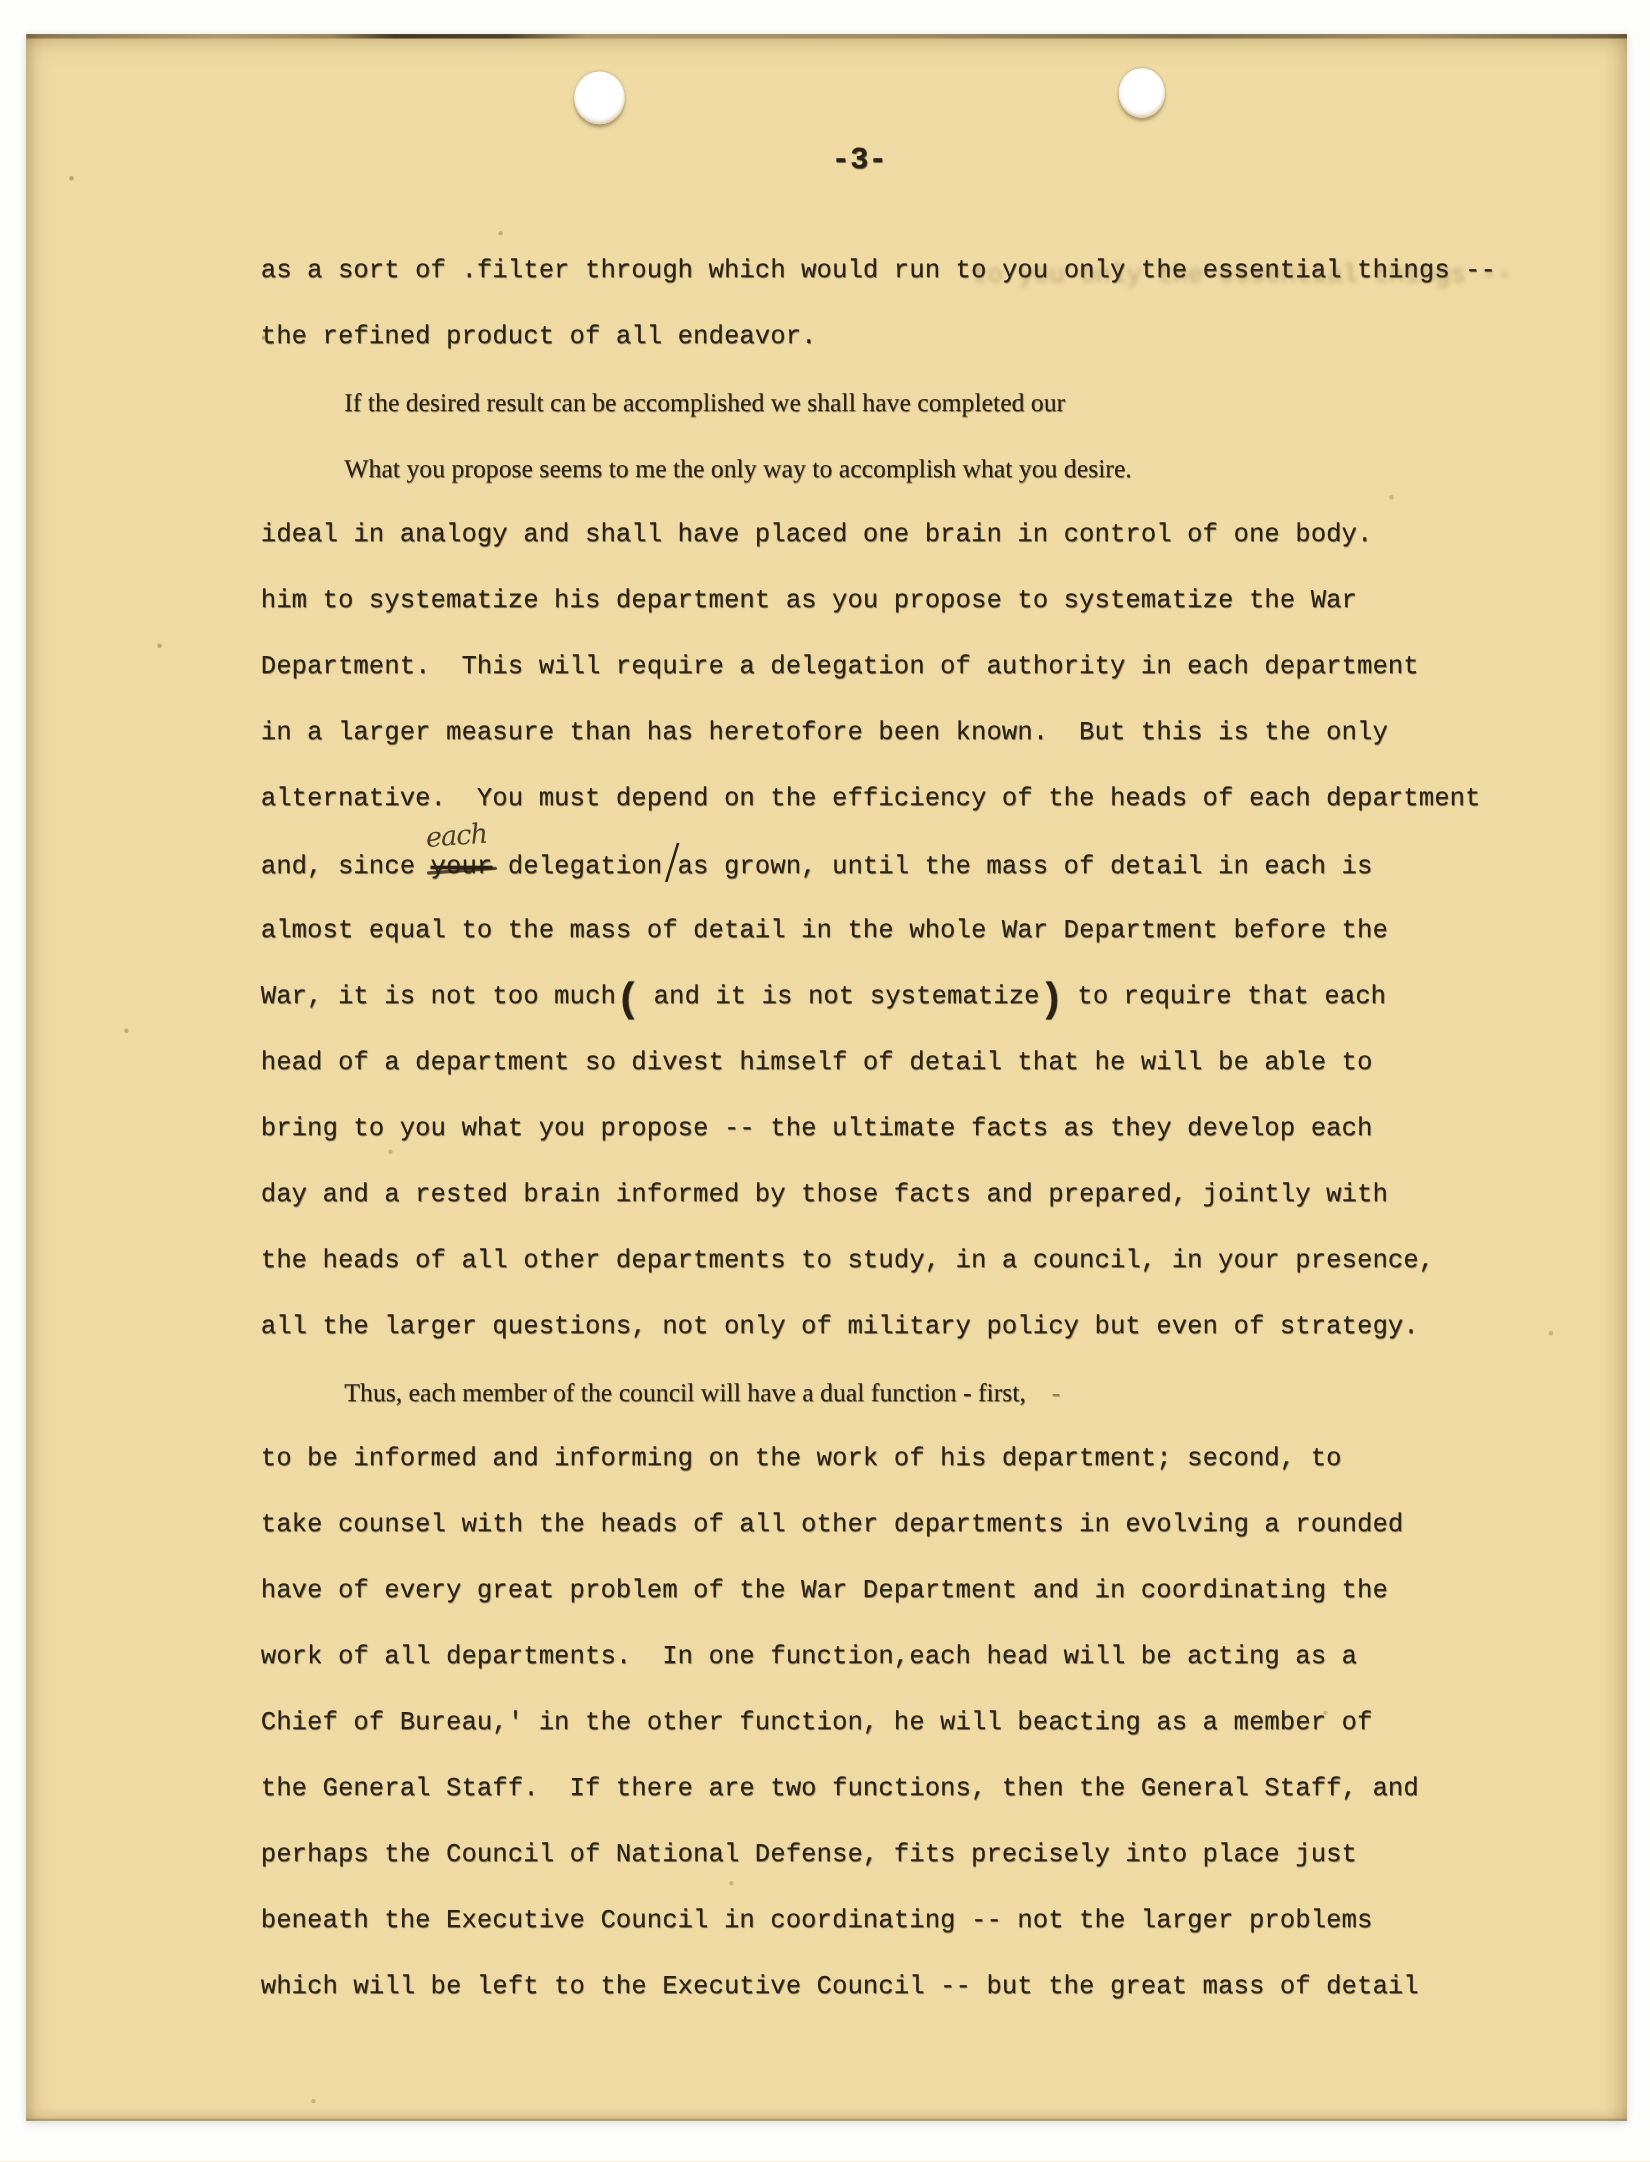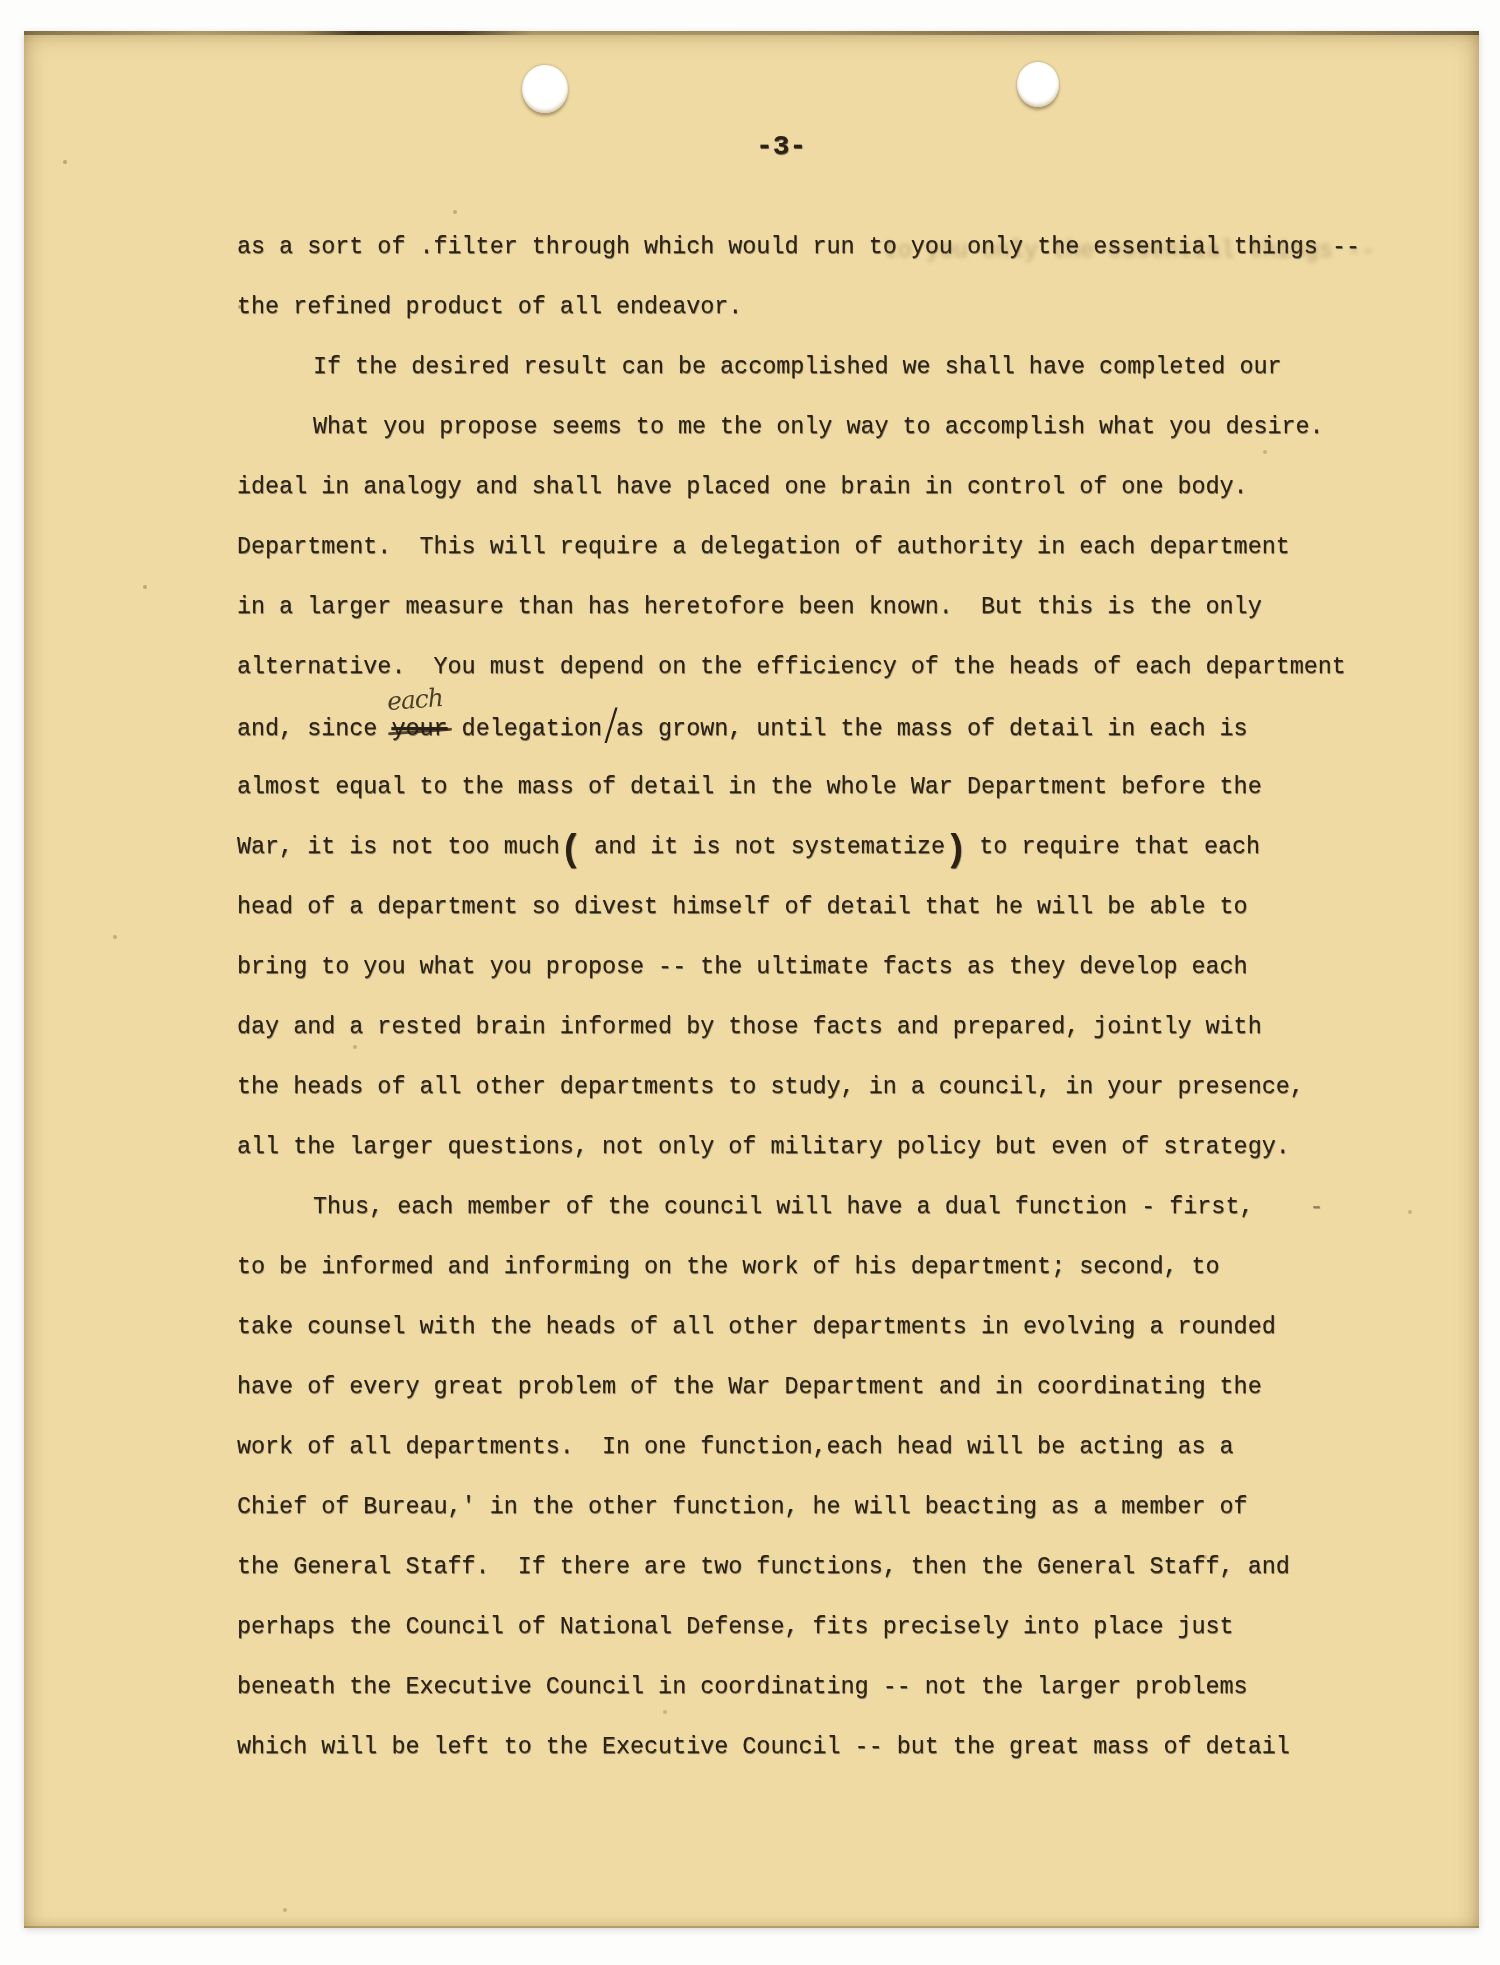--- a/index.html
+++ b/index.html
@@ -58,21 +58,21 @@
     font-size:28px;font-weight:bold;letter-spacing:0px;
     color:var(--ink);
     text-shadow:0.5px 0.5px 0.8px rgba(43,34,23,0.75);
   }
   .typed{
     position:absolute;left:213px;top:186px;width:1200px;
     font-size:23.4px;line-height:60px;color:var(--ink);
     text-shadow:0.5px 0.5px 0.7px rgba(43,34,23,0.62);
   }
   .line{height:60px;white-space:pre;}
-  .line.indent{padding-left:76px;}
+  .line.indent{padding-left:76px;font-family:Liberation Serif, serif;}
   .seg-bold{font-weight:normal;}
   .seg-faint{opacity:0.5;}
   .seg-ghost{text-shadow:15px 4px 4px rgba(100,78,40,0.35), 0.5px 0.5px 0.7px rgba(43,34,23,0.62);}
   .seg-strike{
     position:relative;
     text-decoration:line-through;
     -webkit-text-decoration-thickness:2.5px;
     text-decoration-thickness:2.5px;
   }
   .seg-strike::after{
@@ -120,20 +120,21 @@
 <div class="paper">
   <div class="hole hole-1"></div>
   <div class="hole hole-2"></div>
   <div class="page-number">-3-</div>
   <div class="typed" id="typed-lines">
       <div class="line"><span>as a sort of .filter through which would </span><span class="seg-bold">run</span><span> </span><span class="seg-ghost">to you only the essential things --</span></div>
       <div class="line"><span>the refined product of all endeavor.</span></div>
       <div class="line indent"><span>If the desired result can be accomplished we shall have completed our</span></div>
       <div class="line indent"><span>What you propose seems to me the only way to accomplish what you desire.</span></div>
       <div class="line"><span>ideal in analogy and shall have placed one brain in control of one body.</span></div>
+      <div class="line"><span>him to systematize his department as you propose to systematize the War</span></div>
       <div class="line"><span>Department.  This will require a delegation of authority in each department</span></div>
       <div class="line"><span>in a larger measure than has heretofore been known.  But this is the only</span></div>
       <div class="line"><span>alternative.  You must depend on the efficiency of the heads of each department</span></div>
       <div class="line"><span>and, since </span><span class="seg-strike">your<span class="seg-note">each</span></span><span> delegation</span><span class="seg-stroke">∕</span><span>as grown, until the mass of detail in each </span><span class="seg-bold">is</span></div>
       <div class="line"><span>almost equal to the mass of detail in the whole War Department before the</span></div>
       <div class="line"><span>War, it is not too </span><span class="seg-bold">much</span><span class="seg-bigparen">(</span><span> and it is not systematize</span><span class="seg-bigparen">)</span><span> to require that each</span></div>
       <div class="line"><span>head of a department so divest himself of detail that he will be able to</span></div>
       <div class="line"><span>bring to you what you propose -- the ultimate facts as they develop each</span></div>
       <div class="line"><span>day and a rested brain informed by those facts and prepared, jointly with</span></div>
       <div class="line"><span>the heads of all other departments to study, in a council, in your presence,</span></div>

